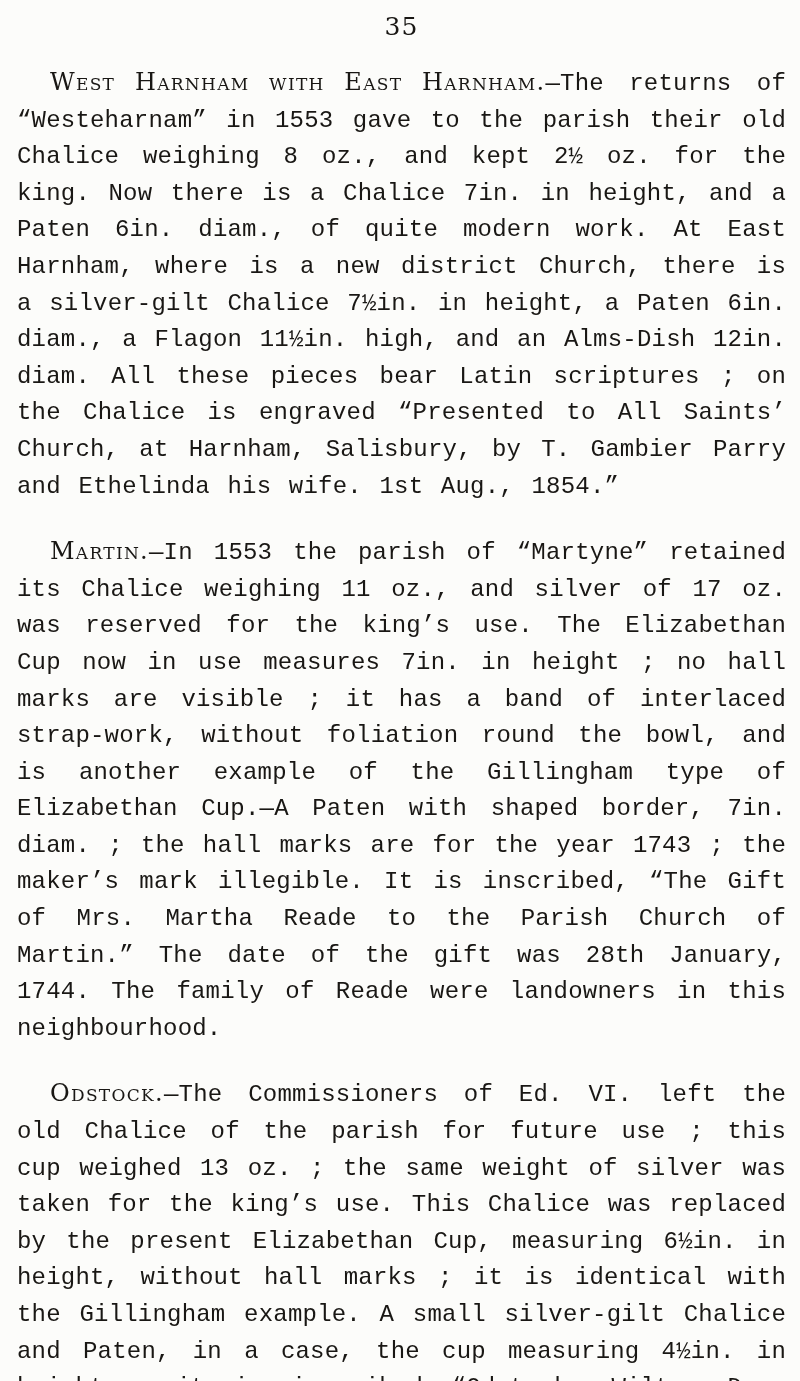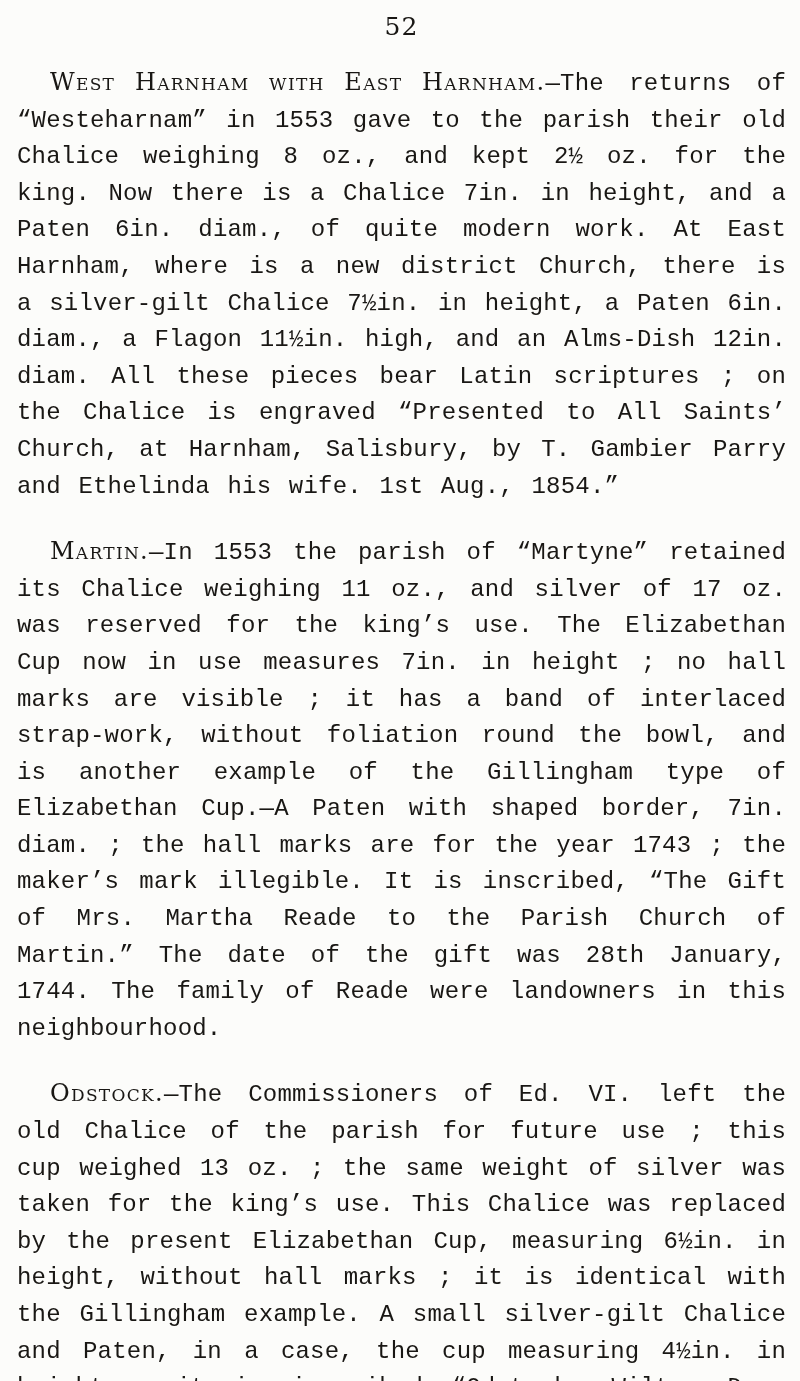--- a/index.html
+++ b/index.html
@@ -48,21 +48,21 @@
   }
   .run-normal {
     font-style: normal;
     font-family: Liberation Mono, monospace;
   }
 </style>
 </head>
 <body>
 
 <div class="page">
-  <div class="page-number">52</div>
+  <div class="page-number">35</div>
 
   <div class="text-block">
     <p class="para"><span class="run-smallcaps">West Harnham with East Harnham.</span><span class="run-normal">—The returns of “Westeharnam” in 1553 gave to the parish their old Chalice weighing 8 oz., and kept 2½ oz. for the king. Now there is a Chalice 7in. in height, and a Paten 6in. diam., of quite modern work. At East Harnham, where is a new district Church, there is a silver-gilt Chalice 7½in. in height, a Paten 6in. diam., a Flagon 11½in. high, and an Alms-Dish 12in. diam. All these pieces bear Latin scriptures ; on the Chalice is engraved “Presented to All Saints’ Church, at Harnham, Salisbury, by T. Gambier Parry and Ethelinda his wife. 1st Aug., 1854.”</span></p>
     <p class="para"><span class="run-smallcaps">Martin.</span><span class="run-normal">—In 1553 the parish of “Martyne” retained its Chalice weighing 11 oz., and silver of 17 oz. was reserved for the king’s use. The Elizabethan Cup now in use measures 7in. in height ; no hall marks are visible ; it has a band of interlaced strap-work, without foliation round the bowl, and is another example of the Gillingham type of Elizabethan Cup.—A Paten with shaped border, 7in. diam. ; the hall marks are for the year 1743 ; the maker’s mark illegible. It is inscribed, “The Gift of Mrs. Martha Reade to the Parish Church of Martin.” The date of the gift was 28th January, 1744. The family of Reade were landowners in this neighbourhood.</span></p>
     <p class="para"><span class="run-smallcaps">Odstock.</span><span class="run-normal">—The Commissioners of Ed. VI. left the old Chalice of the parish for future use ; this cup weighed 13 oz. ; the same weight of silver was taken for the king’s use. This Chalice was replaced by the present Elizabethan Cup, measuring 6½in. in height, without hall marks ; it is identical with the Gillingham example. A small silver-gilt Chalice and Paten, in a case, the cup measuring 4½in. in height ; it is inscribed “Odstock, Wilts. Dono dedit J. Radnoriæ c : Ecclesiæ patronus. 1795.” The donor was Jacob 2nd Earl of Radnor, born 1750, ob. 1828.—A Paten 6in. diam. and a Flagon 8½in. in height, “Presented for the use of Odstock Church by Letitia Susan Miles 1870.”</span></p>
 
   </div>
 </div>
 
 </body></html>

